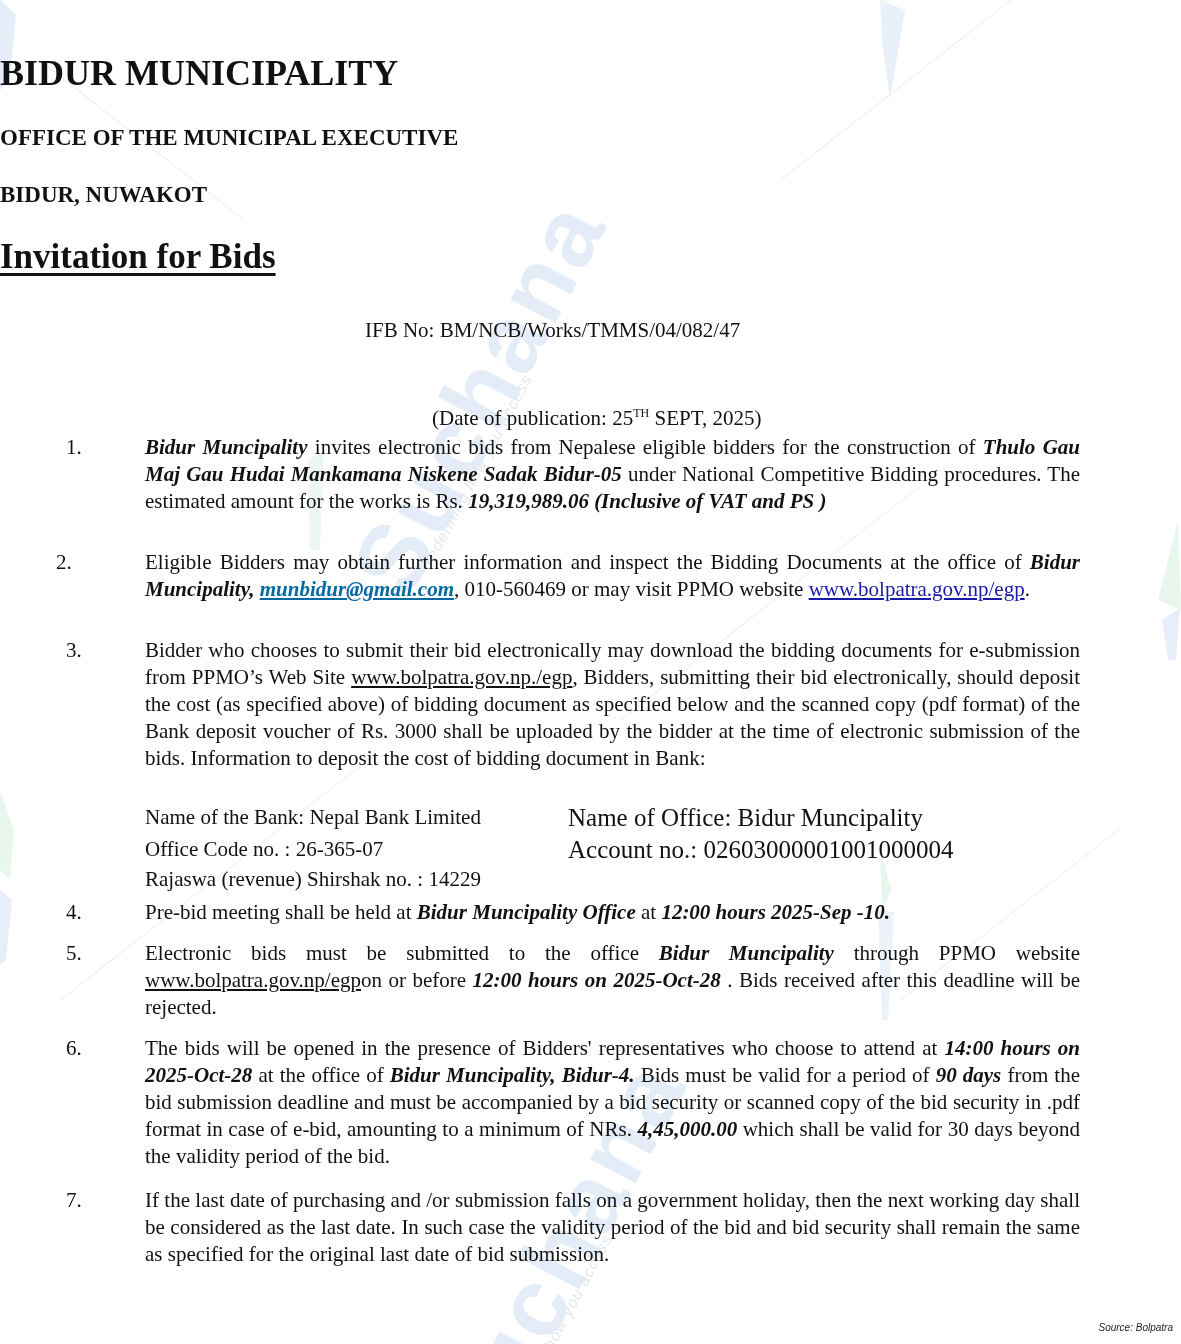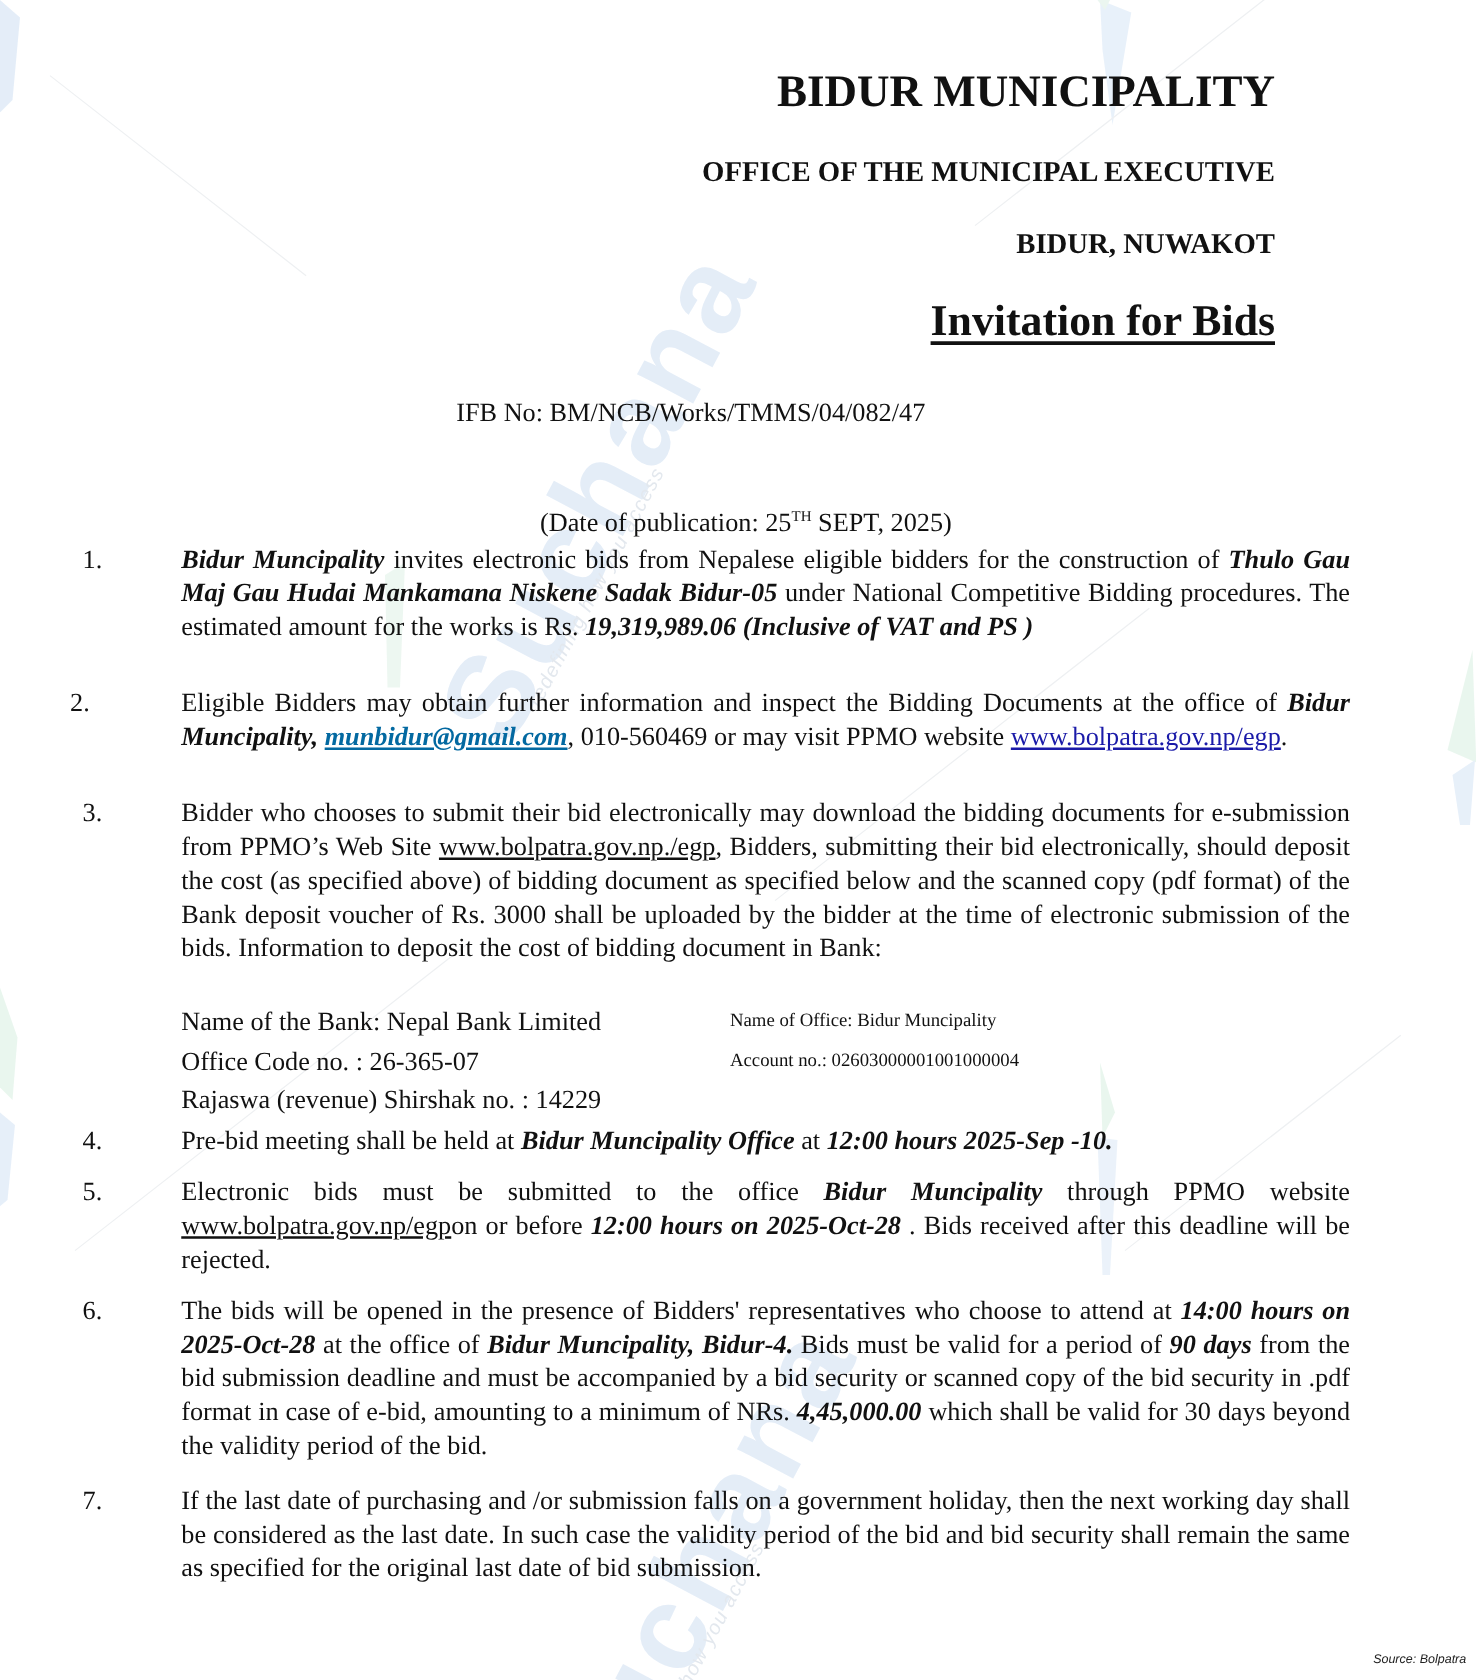--- a/index.html
+++ b/index.html
@@ -14,40 +14,40 @@
     color: #dbe7f5; transform: rotate(-62deg); transform-origin: left top;
     font-size: 96px; letter-spacing: 4px; opacity: 0.75;
   }
   .wm-sub {
     position: absolute; font-family: "Liberation Sans", sans-serif; font-style: italic;
     color: #e3e8ee; transform: rotate(-62deg); transform-origin: left top;
     font-size: 16px; letter-spacing: 1px;
   }
   .wm-line { position: absolute; height: 1px; background: #eef0f2; transform-origin: left center; }
 
-  .header { position: absolute; left: 0; width: 1020px; text-align: right; font-weight: bold; }
+  .header { position: absolute; left: 0; width: 1020px; text-align: left; font-weight: bold; }
   .h1 { top: 52px; font-size: 36px; }
   .h2 { top: 125px; font-size: 23px; }
   .h3 { top: 182px; font-size: 23px; }
   .h4 { top: 237px; font-size: 35px; text-decoration: underline; text-decoration-thickness: 3px; text-underline-offset: 5px; }
 
   .ifb { position: absolute; left: 365px; top: 318px; font-size: 21px; }
   .pubdate { position: absolute; left: 432px; top: 358px; font-size: 21px; margin-top: 48px; }
   .pubdate sup { font-size: 12px; }
 
   .item { position: absolute; left: 0; width: 1181px; font-size: 21px; line-height: 27px; }
   .num { position: absolute; }
   .text { position: absolute; left: 145px; width: 935px; text-align: justify; }
   .bi { font-weight: bold; font-style: italic; margin-top: 12px; }
   .u { text-decoration: underline; }
   .link { color: #1a1aa8; text-decoration: underline; }
   .linkbi { color: #0369a1; text-decoration: underline; font-weight: bold; font-style: italic; }
 
   .bank { position: absolute; left: 145px; font-size: 21px; line-height: 27px; }
-  .bank-right { position: absolute; left: 584px; font-size: 15px; line-height: 27px; }
+  .bank-right { position: absolute; left: 568px; font-size: 25px; line-height: 27px; }
 
   .source { position: absolute; right: 8px; top: 1322px; font-family: "Liberation Sans", sans-serif; font-style: italic; font-size: 10px; color: #222; }
 </style>
 </head>
 <body>
 
 <div class="wm" style="left:0;top:0;width:1181px;height:1344px;">
   <svg class="wm-shape" style="left:0;top:0" width="20" height="90">
       <polygon points="0,0 16,14 10,80 0,90" fill="#cfe0f3"></polygon>
     </svg>

